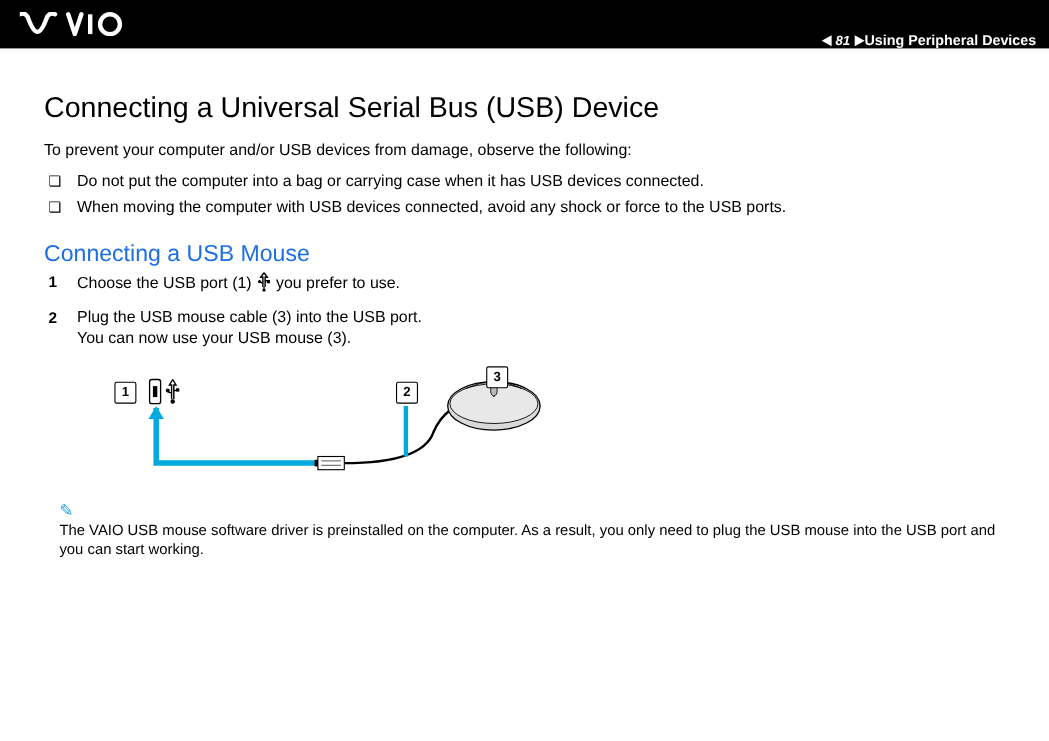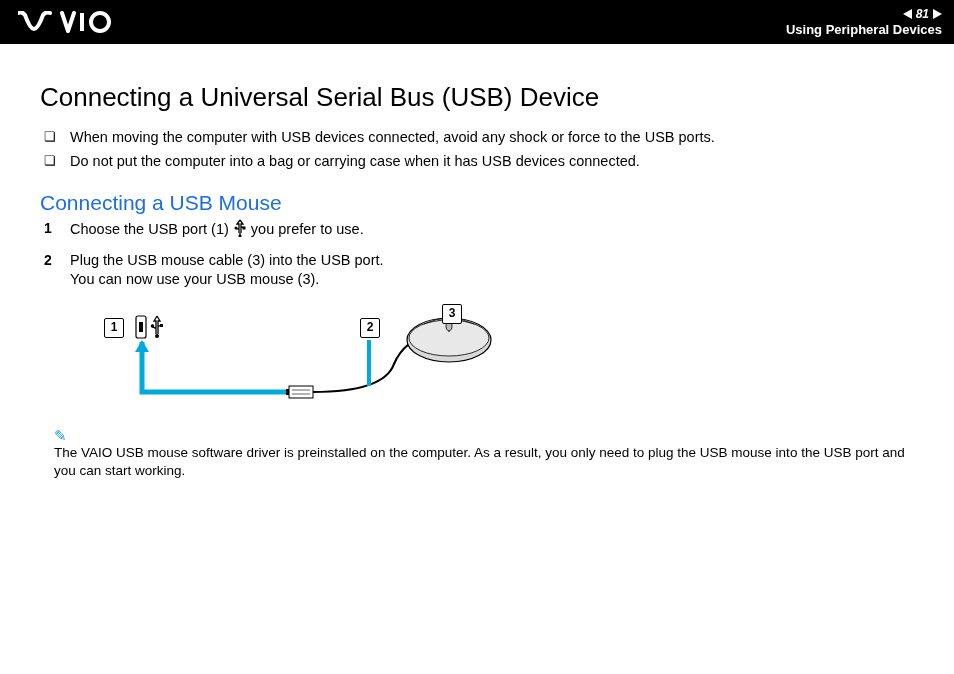--- a/index.html
+++ b/index.html
@@ -18,21 +18,20 @@
     color: #fff;
     height: 44px;
     display: flex;
     align-items: center;
     justify-content: space-between;
     padding: 0 12px 0 18px;
   }
   .vaio-logo svg { display: block; }
   .header-right {
     display: flex;
-    flex-direction: column;
     align-items: flex-end;
     justify-content: center;
     height: 100%;
   }
   .page-nav {
     display: flex;
     align-items: center;
     gap: 4px;
     font-size: 12px;
     font-style: italic;
@@ -165,23 +164,24 @@
       <span class="tri tri-left"></span>
       <span>81</span>
       <span class="tri tri-right"></span>
     </div>
     <div class="section-title">Using Peripheral Devices</div>
   </div>
 </div>
 
 <div class="content">
   <h1>Connecting a Universal Serial Bus (USB) Device</h1>
+  <p class="intro">To prevent your computer and/or USB devices from damage, observe the following:</p>
   <ul class="bullets">
+    <li>Do not put the computer into a bag or carrying case when it has USB devices connected.</li>
     <li>When moving the computer with USB devices connected, avoid any shock or force to the USB ports.</li>
-    <li>Do not put the computer into a bag or carrying case when it has USB devices connected.</li>
   </ul>
   <h2>Connecting a USB Mouse</h2>
   <ol class="steps">
     <li>
       <span>Choose the USB port (1) </span><span class="usb-glyph"><svg width="14" height="18" viewBox="0 0 14 18">
             <path d="M7 1 L4 5 L6 5 L6 14 M7 1 L10 5 L8 5 L8 14 M7 14 L7 17" stroke="#000" stroke-width="1.3" fill="none"></path>
             <circle cx="3" cy="9" r="1.5" fill="#000"></circle>
             <rect x="9.5" y="7.5" width="3" height="3" fill="#000"></rect>
             <circle cx="7" cy="17" r="1.5" fill="#000"></circle>
             <path d="M6 10 Q3 10 3 9 M8 8 Q11 8 11 9" stroke="#000" stroke-width="1.3" fill="none"></path>

